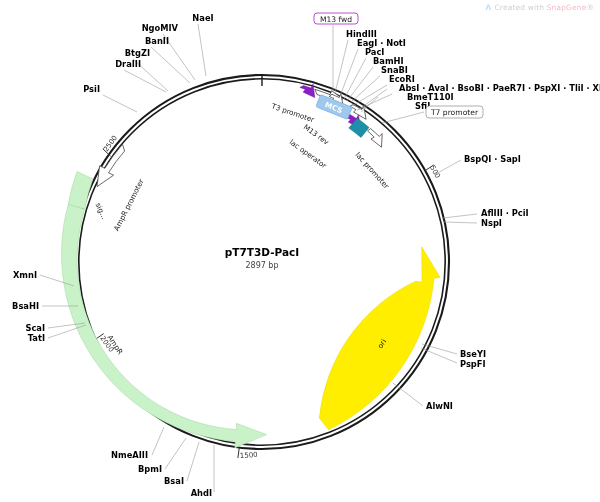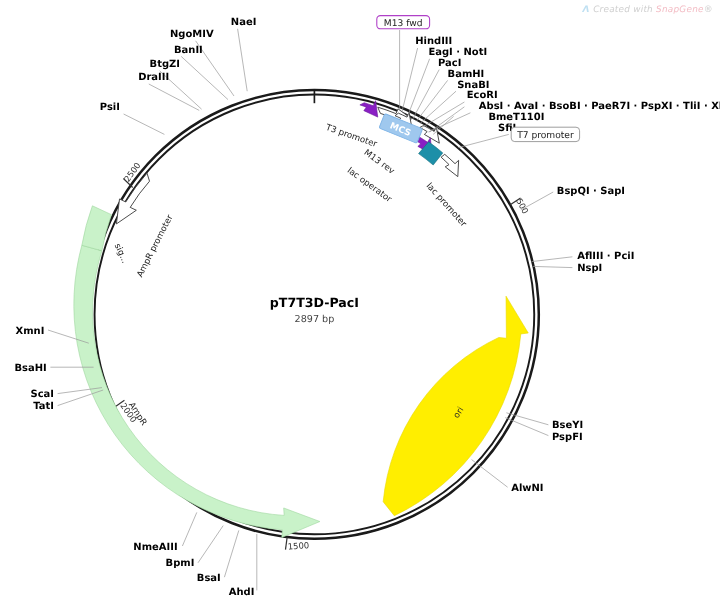--- a/index.html
+++ b/index.html
@@ -23,21 +23,21 @@
   .feature-label{font-size:7.2px;fill:#222;font-family:"DejaVu Sans","Liberation Sans",sans-serif;}
   .plasmid-title{font-size:10.5px;font-weight:bold;fill:#000;}
   .plasmid-size{font-size:8px;fill:#444;}
   .badge-text{font-size:7.6px;fill:#222;font-family:"DejaVu Sans","Liberation Sans",sans-serif;}
   .badge-text-inv{font-size:7.4px;fill:#ffffff;font-weight:bold;}
 
   #watermark{
     position:absolute;right:6px;top:3px;
     font-size:7.4px;color:#cfcfcf;
     font-family:"DejaVu Sans","Liberation Sans",sans-serif;
-    letter-spacing:.2px;white-space:nowrap;font-style:italic;
+    letter-spacing:.2px;white-space:nowrap;
   }
   #watermark .wm-brand{color:#f3bcc4;}
   #watermark .wm-mark{color:#bfe0f2;font-weight:bold;margin-right:3px;}
 </style>
 </head>
 <body>
 
 <div id="map-root">
 
   <div id="watermark">

